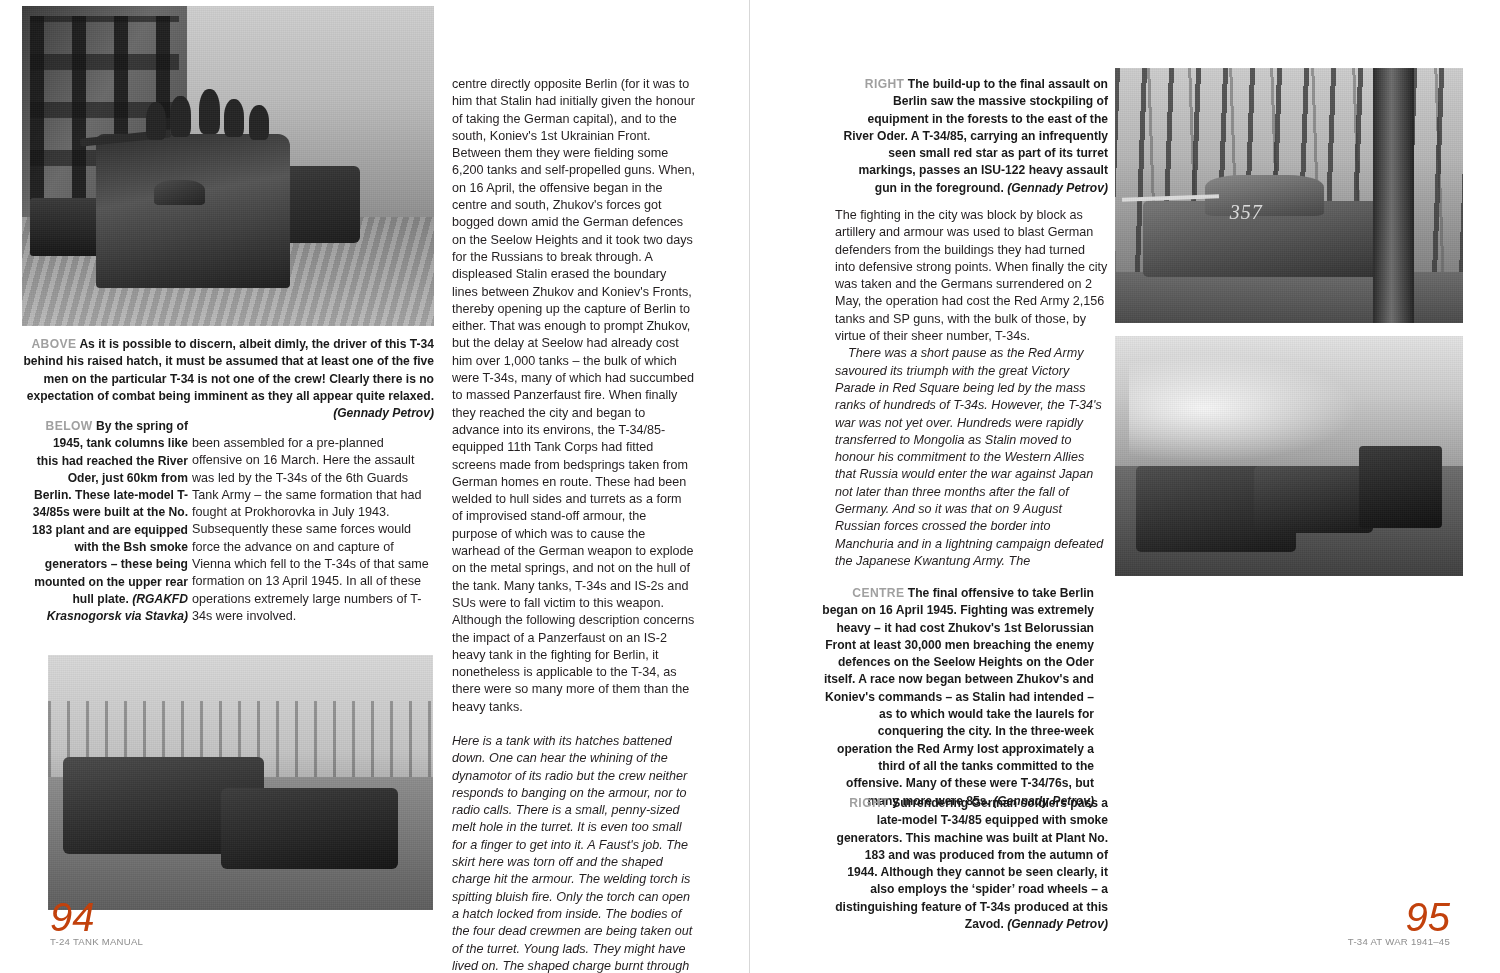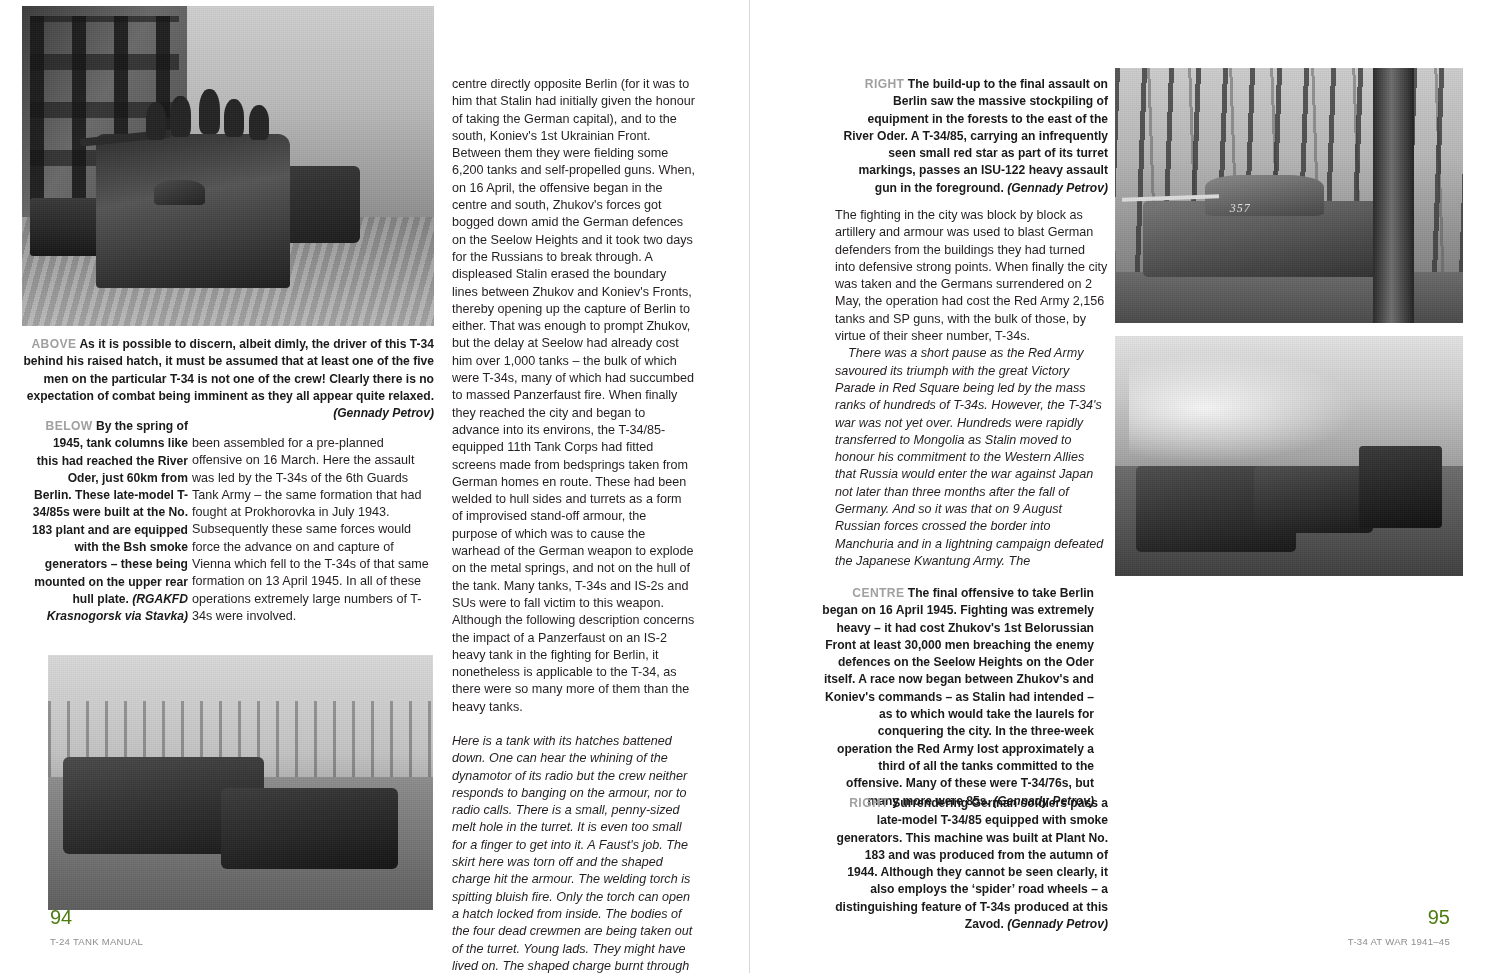--- a/index.html
+++ b/index.html
@@ -184,21 +184,21 @@
     position:absolute; left:26%; top:42%; width:34%; height:16%;
     background: linear-gradient(170deg,#8a8a8a,#454545); border-radius:30% 30% 8% 8%;
   }
   .ph-forest .gun {
     position:absolute; left:2%; top:50%; width:28%; height:1.6%;
     background:#dcdcdc; transform:rotate(-2deg);
   }
   .ph-forest .num {
     position:absolute; left:33%; top:52%;
     color:#efefef; font-family:"Liberation Serif", serif; font-style:italic;
-    font-size:12px; letter-spacing:1px; opacity:.9;text-align:right;
+    font-size:20px; letter-spacing:1px; opacity:.9;text-align:right;
   }
   .ph-forest .ground {
     position:absolute; left:0; bottom:0; width:100%; height:20%;
     background: linear-gradient(180deg,#6b6b6b,#4a4a4a);
   }
 
   
   .ph-city .sky {
     background: linear-gradient(180deg,#e3e3e3 0%,#cacaca 25%,#9e9e9e 55%,#6f6f6f 100%);
   }
@@ -256,24 +256,25 @@
     background:#4e4e4e;
   }
 
   
   .folio {
     position: absolute;
     bottom: 26px;
     color: #9a9a9a;
   }
   .folio .num {
-    font-size: 20px;
+    font-size: 40px;
     font-weight: normal;
     line-height: 30px;
-    color: #4d7c0f;
+    color: #c2410c;
+    font-style: italic;
   }
   .folio .run {
     font-size: 9.6px;
     letter-spacing: 0.25px;
     color: #8e8e8e;
     margin-top: 4px;
   }
   .folio-left  { left: 50px;  text-align: left;  }
   .folio-right { right: 50px; text-align: right; }
 </style>

